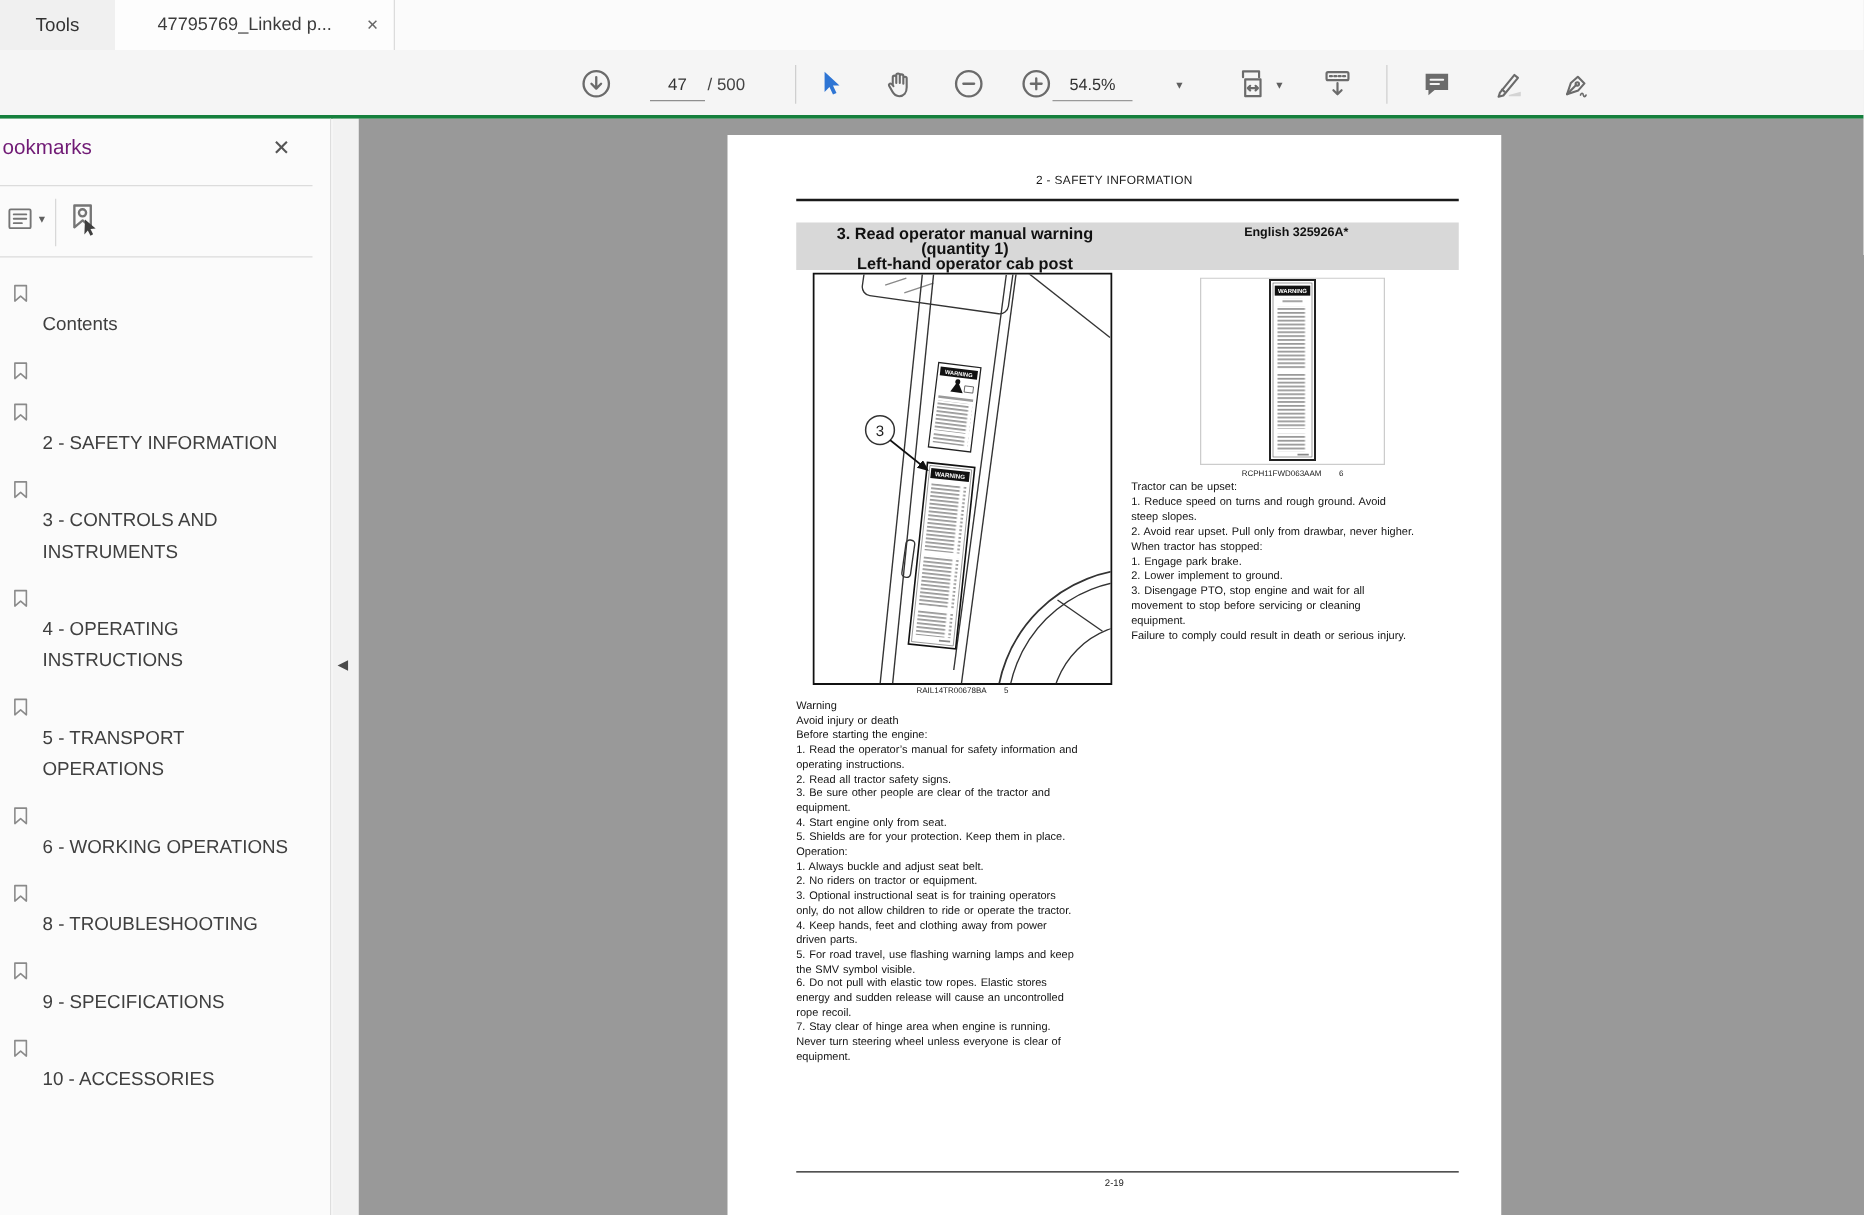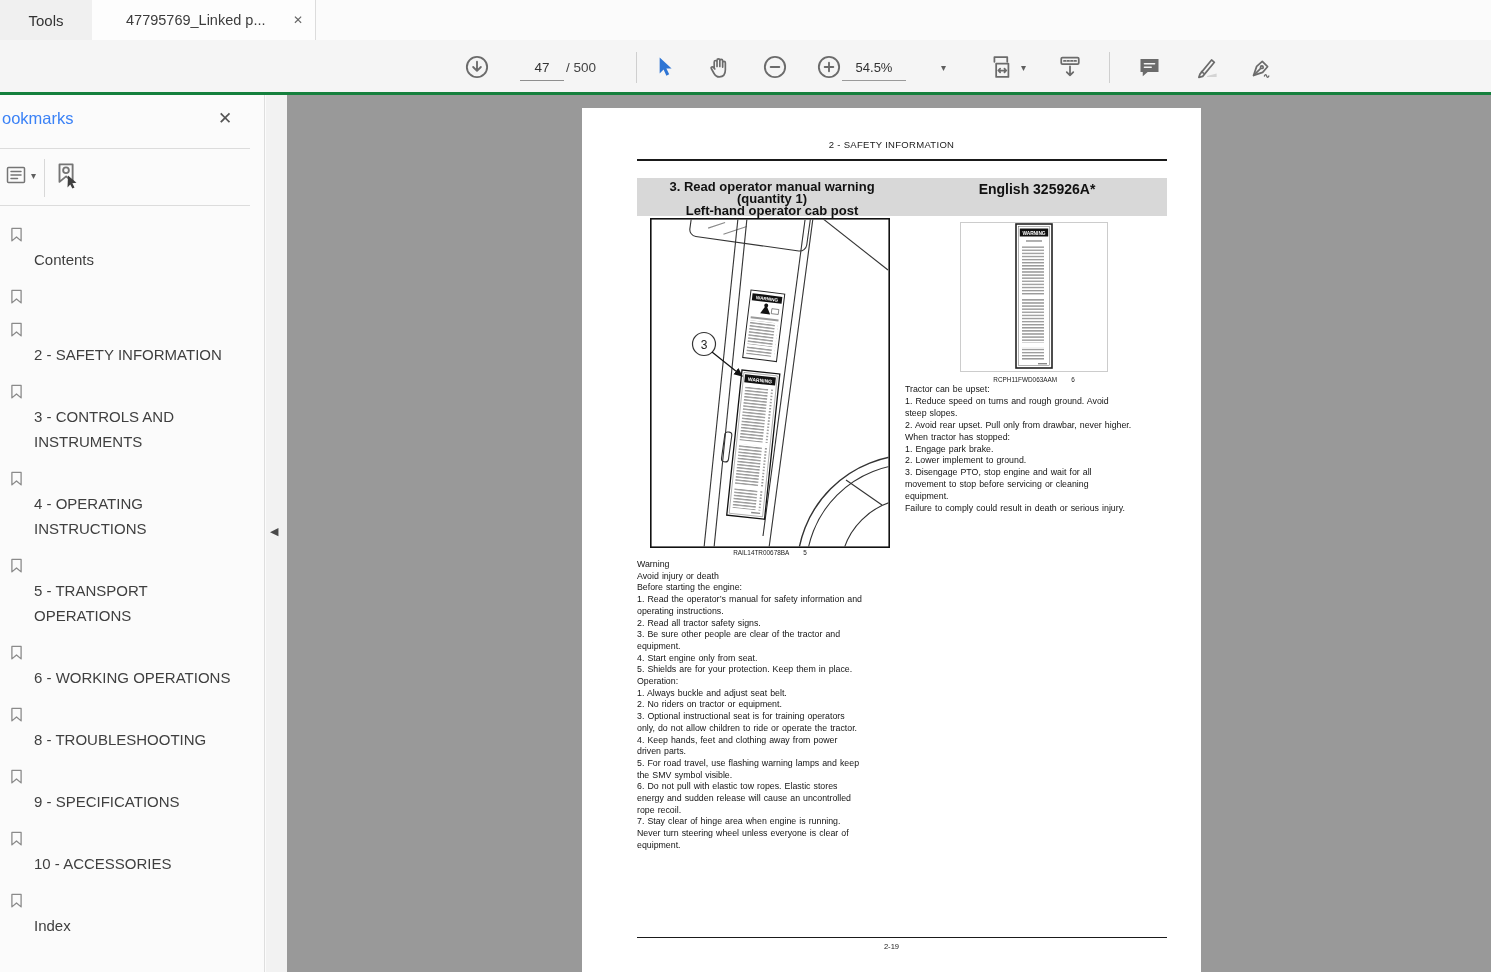--- a/index.html
+++ b/index.html
@@ -21,40 +21,40 @@
   .page-input{position:absolute;left:520px;top:14px;width:44px;height:27px;background:transparent;
               border:none;border-bottom:1px solid #8f8f8f;text-align:center;font-size:13.5px;color:#333;
               font-family:"Liberation Sans",sans-serif;box-sizing:border-box;}
   .page-total{position:absolute;left:566px;top:0;height:55px;display:flex;align-items:center;font-size:13.5px;color:#444;}
   .zoom-box{position:absolute;left:842px;top:14px;width:64px;height:27px;border-bottom:1px solid #9a9a9a;
             display:flex;align-items:center;justify-content:center;font-size:13px;color:#333;box-sizing:border-box;}
   .caret{position:absolute;top:0;height:55px;display:flex;align-items:center;font-size:10px;color:#5f5f5f;}
   
   .sidebar{position:absolute;left:0;top:95px;width:265px;height:877px;background:#fbfbfb;border-right:1px solid #dedede;box-sizing:border-box;}
   .sb-header{position:absolute;left:0;top:0;width:100%;height:53px;}
-  .sb-title{position:absolute;left:2px;top:14px;font-size:16.5px;color:#3b82f6;white-space:nowrap;text-align:right;}
+  .sb-title{position:absolute;left:2px;top:14px;font-size:16.5px;color:#701a75;white-space:nowrap;text-align:right;}
   .sb-close{position:absolute;left:218px;top:13px;font-size:17px;color:#555;cursor:default;}
   .sb-hr{position:absolute;left:0;width:250px;height:1px;background:#dcdcdc;}
   .sb-tools{position:absolute;left:0;top:54px;width:100%;height:56px;}
   .sb-vdiv{position:absolute;left:44px;top:10px;width:1px;height:38px;background:#d8d8d8;}
   .bm-list{position:absolute;left:0;top:112px;width:100%;bottom:0;padding:16px 0 0 6px;box-sizing:border-box;overflow:hidden;}
   .bm-item{display:flex;align-items:flex-start;margin-bottom:13px;cursor:default;}
   .bm-item .flag{flex:0 0 auto;margin:3px 9px 0 2px;}
   .bm-item .lbl{font-size:15px;line-height:25px;color:#3f3f3f;width:200px;margin-top:24px;}
   
   .gutter{position:absolute;left:266px;top:95px;width:21px;height:877px;background:#f2f2f2;}
   .gutter .arr{position:absolute;left:4px;top:430px;font-size:11px;color:#4a4a4a;}
   
   .docarea{position:absolute;left:287px;top:95px;width:1204px;height:877px;background:var(--doc-bg,#999);overflow:hidden;}
   .pdfpage{position:absolute;left:295px;top:13px;width:619px;height:900px;background:#ffffff;color:#111;}
   .sec-header{position:absolute;top:31px;left:0;width:619px;text-align:center;font-size:9.5px;letter-spacing:.3px;color:#1a1a1a;}
   .sec-rule{position:absolute;top:51px;left:55px;width:530px;height:2px;background:#1a1a1a;}
   .band{position:absolute;top:70px;left:55px;width:530px;height:38px;background:var(--band-bg,#d8d8d8);}
   .band-left{position:absolute;left:20px;top:3px;width:230px;text-align:center;font-weight:bold;font-size:13px;line-height:12px;white-space:pre-line;}
-  .band-right{position:absolute;left:320px;top:3px;width:160px;text-align:center;font-weight:bold;font-size:14px;}
+  .band-right{position:absolute;left:320px;top:3px;width:160px;text-align:center;font-weight:bold;font-size:10px;}
   .fig-left{position:absolute;top:110px;left:68px;}
   .fig-left-cap{position:absolute;top:441px;left:68px;width:240px;text-align:center;font-size:6.4px;color:#222;}
   .fig-right{position:absolute;top:114px;left:378px;}
   .fig-right-cap{position:absolute;top:268px;left:378px;width:148px;text-align:center;font-size:6.4px;color:#222;}
   .cap-num{margin-left:14px;}
   .col-text{white-space:pre-line;font-size:8.8px;color:#141414;word-spacing:.6px;}
   .right-text{position:absolute;top:276px;left:323px;width:270px;line-height:11.9px;}
   .left-text{position:absolute;top:451px;left:55px;width:266px;line-height:11.7px;}
   .foot-rule{position:absolute;top:829px;left:55px;width:530px;height:1px;background:#1a1a1a;}
   .foot-page{position:absolute;top:834px;left:0;width:619px;text-align:center;font-size:7.6px;color:#222;}
@@ -241,26 +241,20 @@
           <span class="lbl">9 - SPECIFICATIONS</span>
         </div>
 
         <div class="bm-item">
           <svg class="flag" width="17" height="17" viewBox="0 0 24 24" fill="none" stroke="#8a8a8a" stroke-width="1.8" stroke-linejoin="round">
             <path d="M5.5 3.5h13v17.5l-6.5-5.6-6.5 5.6z"></path>
           </svg>
           <span class="lbl">10 - ACCESSORIES</span>
         </div>
 
-        <div class="bm-item">
-          <svg class="flag" width="17" height="17" viewBox="0 0 24 24" fill="none" stroke="#8a8a8a" stroke-width="1.8" stroke-linejoin="round">
-            <path d="M5.5 3.5h13v17.5l-6.5-5.6-6.5 5.6z"></path>
-          </svg>
-          <span class="lbl">Index</span>
-        </div>
       </div>
   </div>
 
   <div class="gutter">
     <span class="arr">◀</span>
   </div>
 
   <div class="docarea">
     <div class="pdfpage">
 

